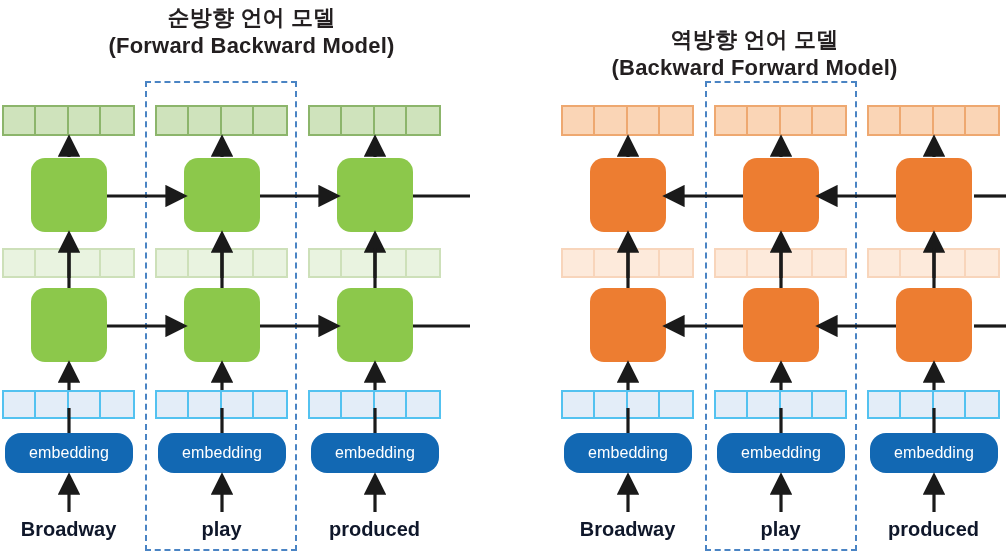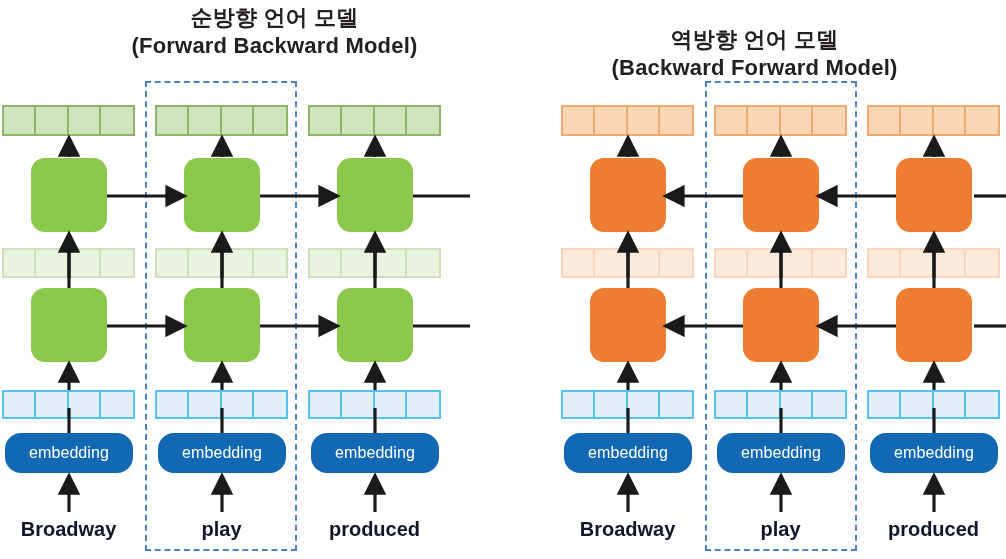--- a/index.html
+++ b/index.html
@@ -99,21 +99,21 @@
 
   
   .arrow{position:absolute;}
   .arrow svg{display:block;overflow:visible;}
 </style>
 </head>
 <body>
 
 <div class="stage">
 
-  <div class="title" style="left:12px;top:4px;width:503px;padding-left:11px;">
+  <div class="title" style="left:0px;top:4px;width:503px;">
     <span>순방향 언어 모델</span>
     <span class="l2">(Forward Backward Model)</span>
   </div>
 
   <div class="title" style="left:503px;top:4px;width:503px;margin-top:22px;">
     <span>역방향 언어 모델</span>
     <span class="l2">(Backward Forward Model)</span>
   </div>
 
   <div class="dashed-box" style="left:145px;top:81px;width:152px;height:470px;"></div>

